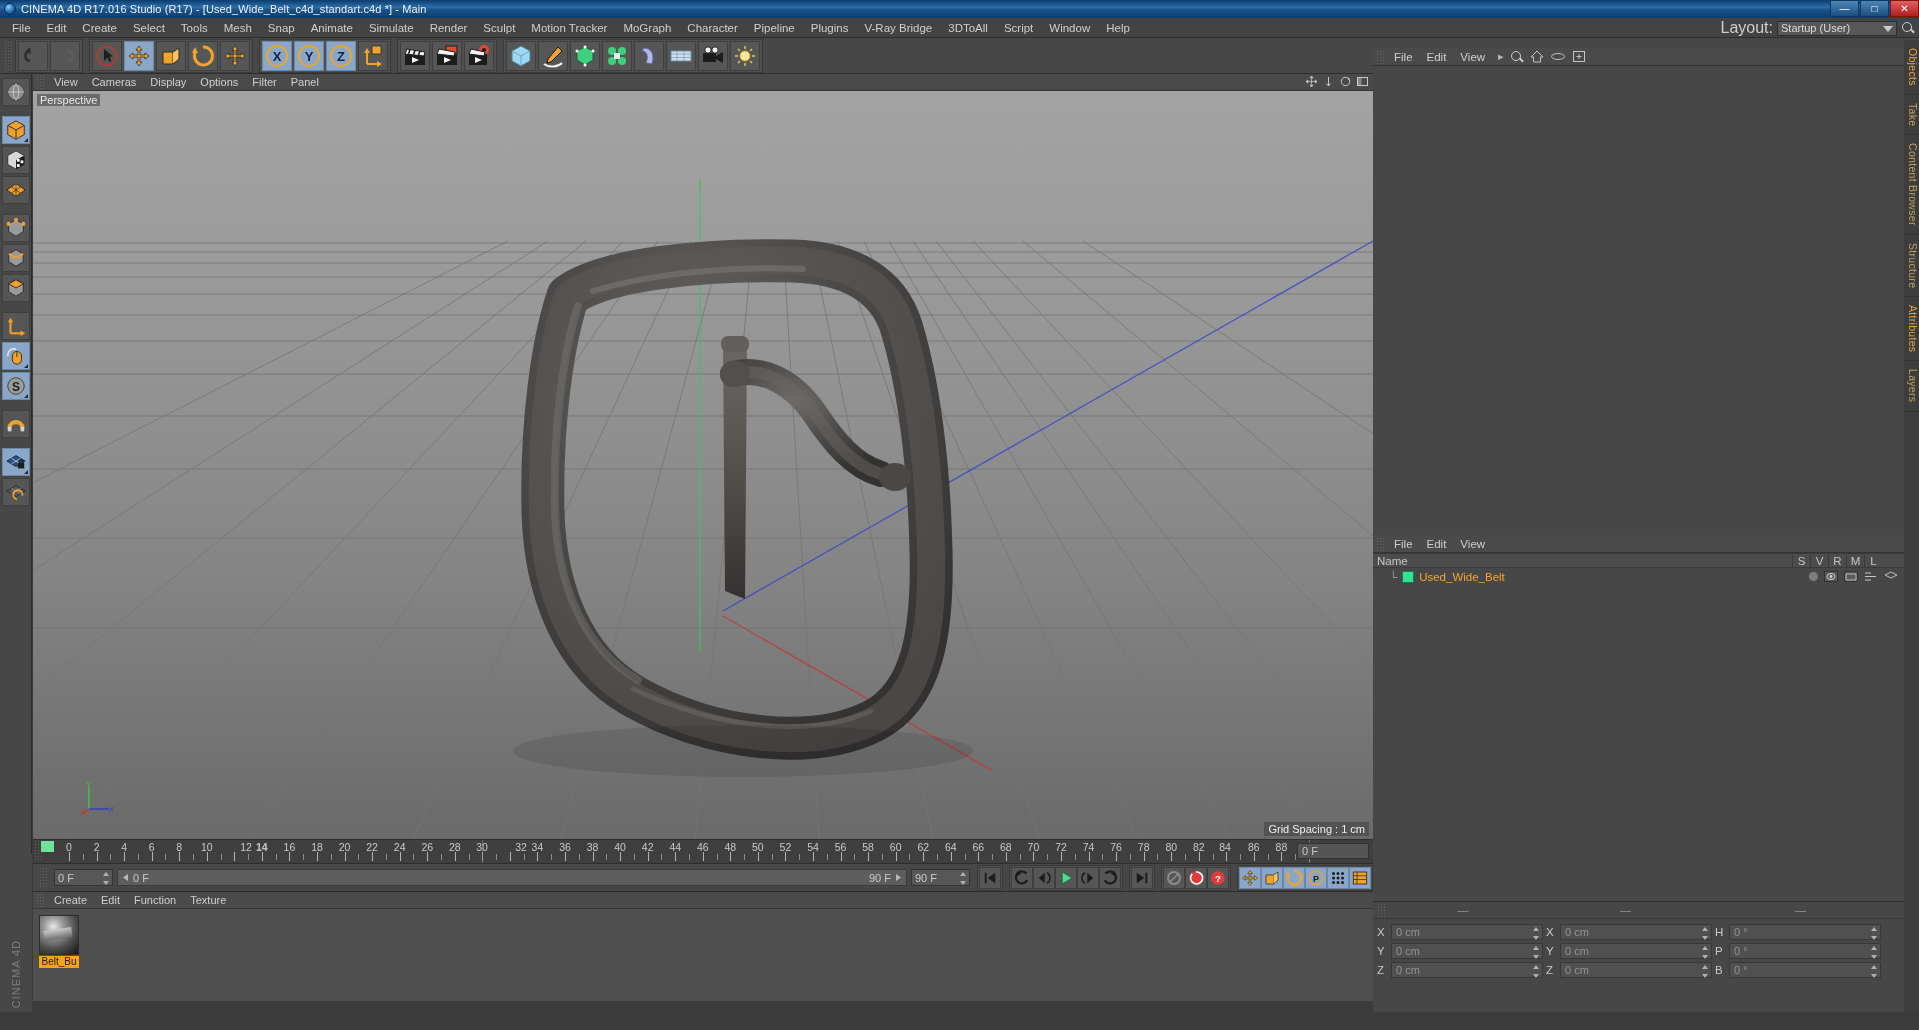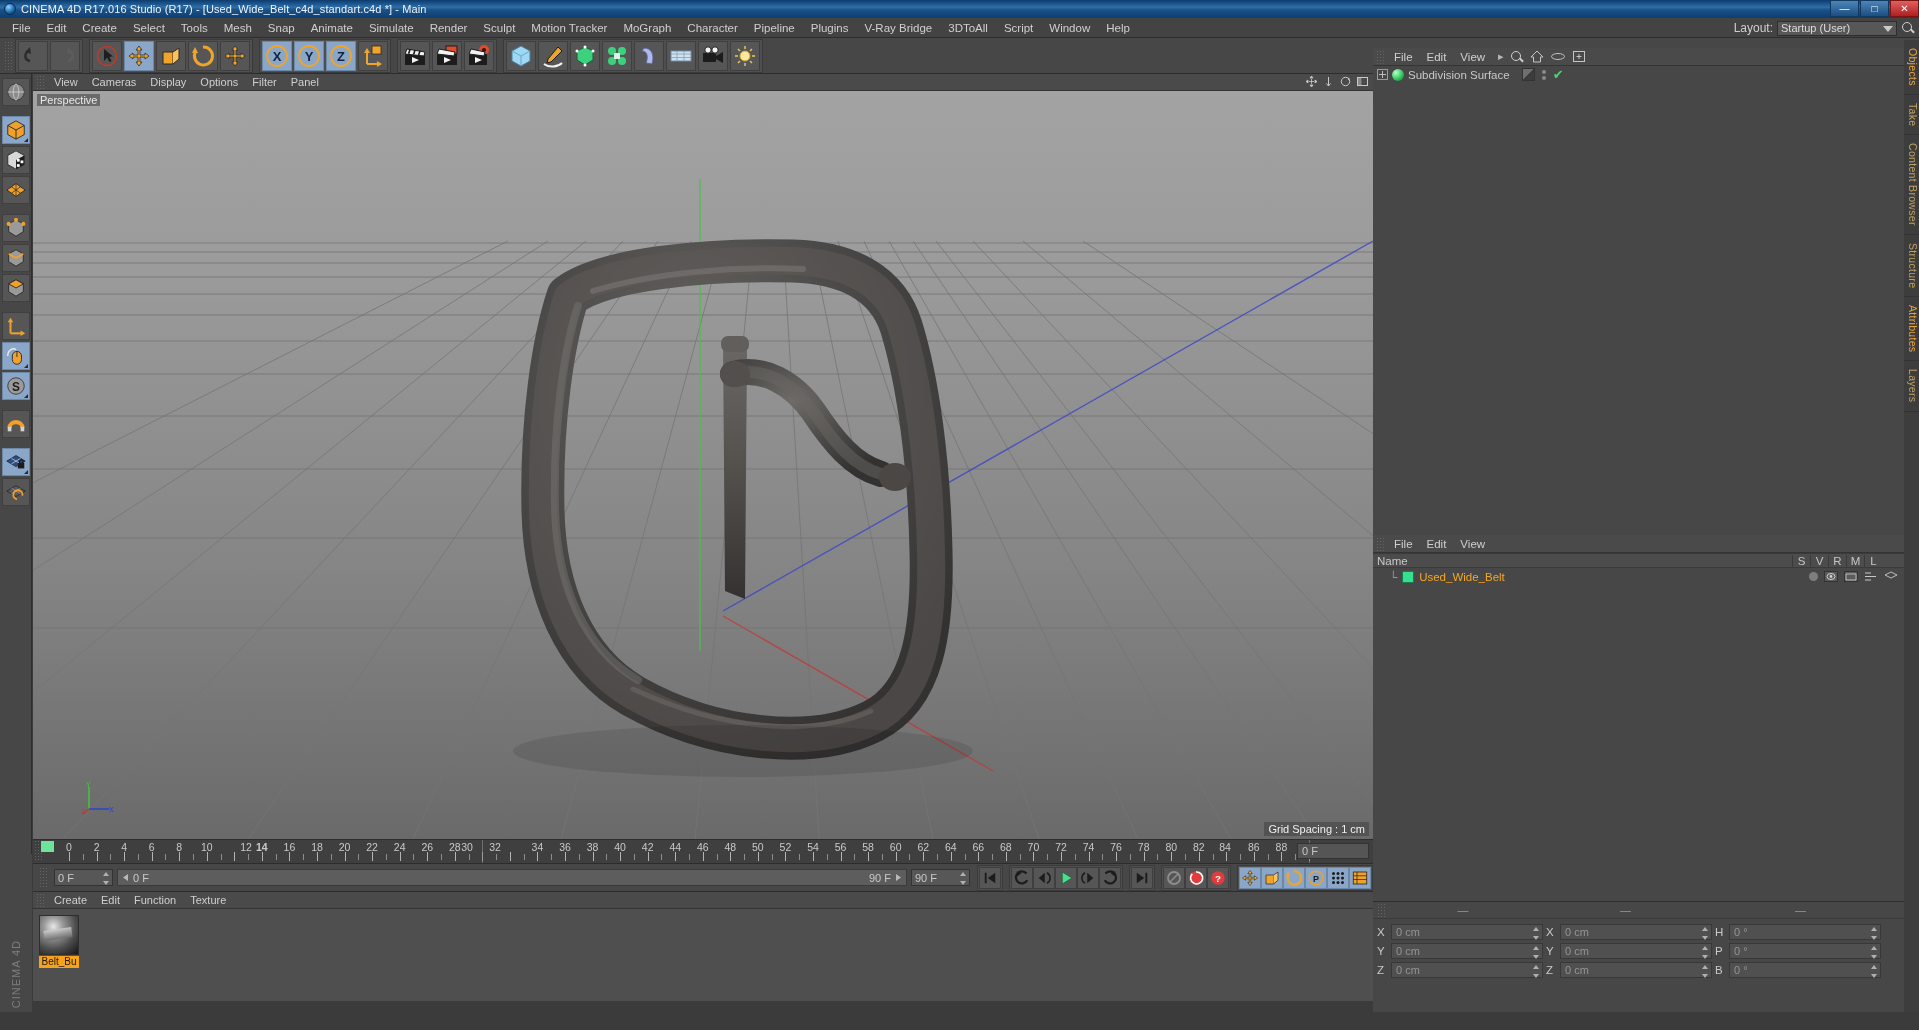--- a/index.html
+++ b/index.html
@@ -36,21 +36,21 @@
   
   .menubar {
     position:absolute; left:0; top:18px; width:1919px; height:20px;
     background:#434343; display:flex; align-items:center; padding-left:4px;
     border-bottom:1px solid #2d2d2d;
   }
   .menuitem {
     padding:2px 8px; font-size:11.5px; color:#cfcfcf; white-space:nowrap; cursor:default;
   }
   .layout-area { position:absolute; right:4px; top:0; height:20px; display:flex; align-items:center; gap:4px;}
-  .layout-label { font-size:12px; color:#cfcfcf;}
+  .layout-label { font-size:16px; color:#cfcfcf;}
   .layout-select {
     width:120px; height:15px; background:#575757; border:1px solid #2e2e2e;
     display:flex; align-items:center; padding:0 3px; font-size:11px; color:#dcdcdc;
     position:relative;
   }
   .layout-select .arrow {
     position:absolute; right:3px; top:4px;
     width:0;height:0;border-left:5px solid transparent;border-right:5px solid transparent;border-top:6px solid #c9c9c9;
   }
   .magnifier { width:14px; height:14px; position:relative; }
@@ -698,24 +698,24 @@
         <div class="tl-tick" style="left: 342.889px;"></div>
         <div class="tl-num" style="left: 356.667px;">24</div>
         <div class="tl-tick major" style="left: 356.667px;"></div>
         <div class="tl-tick" style="left: 370.444px;"></div>
         <div class="tl-num" style="left: 384.222px;">26</div>
         <div class="tl-tick major" style="left: 384.222px;"></div>
         <div class="tl-tick" style="left: 398px;"></div>
         <div class="tl-num" style="left: 411.778px;">28</div>
         <div class="tl-tick major" style="left: 411.778px;"></div>
         <div class="tl-tick" style="left: 425.556px;"></div>
-        <div class="tl-num" style="left: 424px;">30</div>
+        <div class="tl-num" style="left: 439px;">30</div>
         <div class="tl-tick major" style="left: 439.333px;"></div>
         <div class="tl-tick" style="left: 453.111px;"></div>
-        <div class="tl-num" style="left: 452px;">32</div>
+        <div class="tl-num" style="left: 478px;">32</div>
         <div class="tl-tick major" style="left: 466.889px;"></div>
         <div class="tl-tick" style="left: 480.667px;"></div>
         <div class="tl-num" style="left: 494.444px;">34</div>
         <div class="tl-tick major" style="left: 494.444px;"></div>
         <div class="tl-tick" style="left: 508.222px;"></div>
         <div class="tl-num" style="left: 522px;">36</div>
         <div class="tl-tick major" style="left: 522px;"></div>
         <div class="tl-tick" style="left: 535.778px;"></div>
         <div class="tl-num" style="left: 549.556px;">38</div>
         <div class="tl-tick major" style="left: 549.556px;"></div>
@@ -978,33 +978,20 @@
           <path d="M7 1 L13 7 H10.5 V12 H3.5 V7 H1 Z" fill="none" stroke="#c4c4c4" stroke-width="1"></path>
         </svg>
       <svg width="16" height="13" viewBox="0 0 16 13" style="margin-left:6px">
           <ellipse cx="8" cy="6.5" rx="6.5" ry="3" fill="none" stroke="#c4c4c4" stroke-width="1"></ellipse>
         </svg>
       <svg width="14" height="13" viewBox="0 0 14 13" style="margin-left:6px;margin-right:6px">
           <rect x="1.5" y="1.5" width="11" height="10" fill="none" stroke="#c4c4c4" stroke-width="1"></rect>
           <path d="M7 4 V9 M4.5 6.5 H9.5" stroke="#c4c4c4" stroke-width="1"></path>
         </svg>
     </div>
-    <div class="obj-row">
-      <div class="obj-tree-icon"></div>
-      <div class="green-sphere"></div>
-      <span>Subdivision Surface</span>
-      <div class="dotcol">
-        <div class="halfsq"></div>
-        <div class="twodots">
-            <i style="top:2px"></i>
-            <i style="top:8px"></i>
-          </div>
-        <span class="check">✔</span>
-      </div>
-    </div>
   </div>
 
   <div class="rpanel attr-mgr">
     <div class="pnl-menu">
       <div class="grip" style="height:14px"></div>
       <div id="ammenu-holder" style="display:flex;align-items:center;">
           <div class="menuitem">File</div>
           <div class="menuitem">Edit</div>
           <div class="menuitem">View</div>
         </div>

